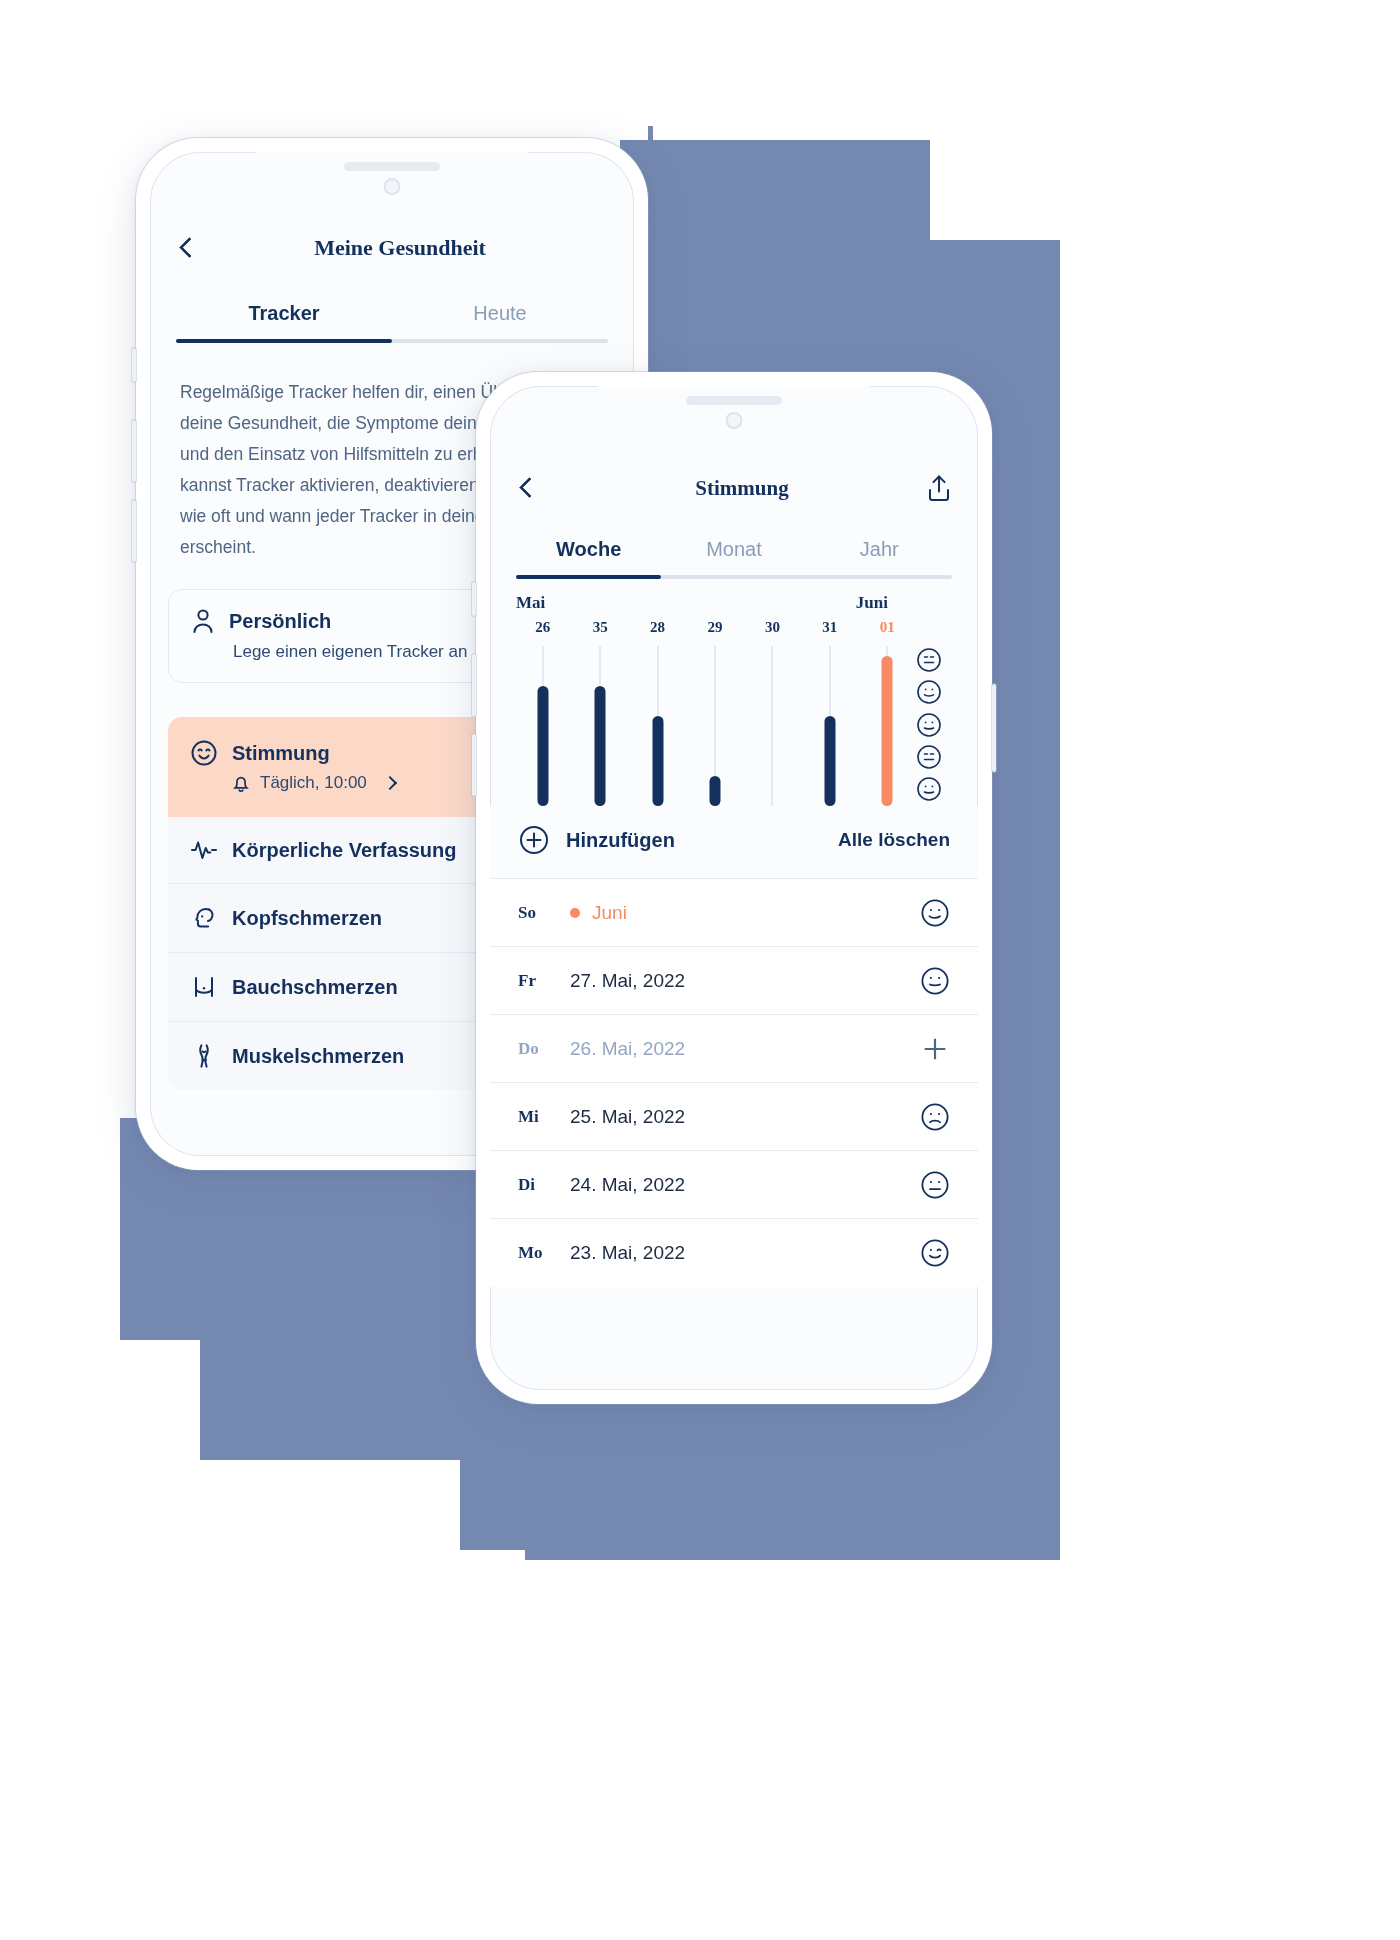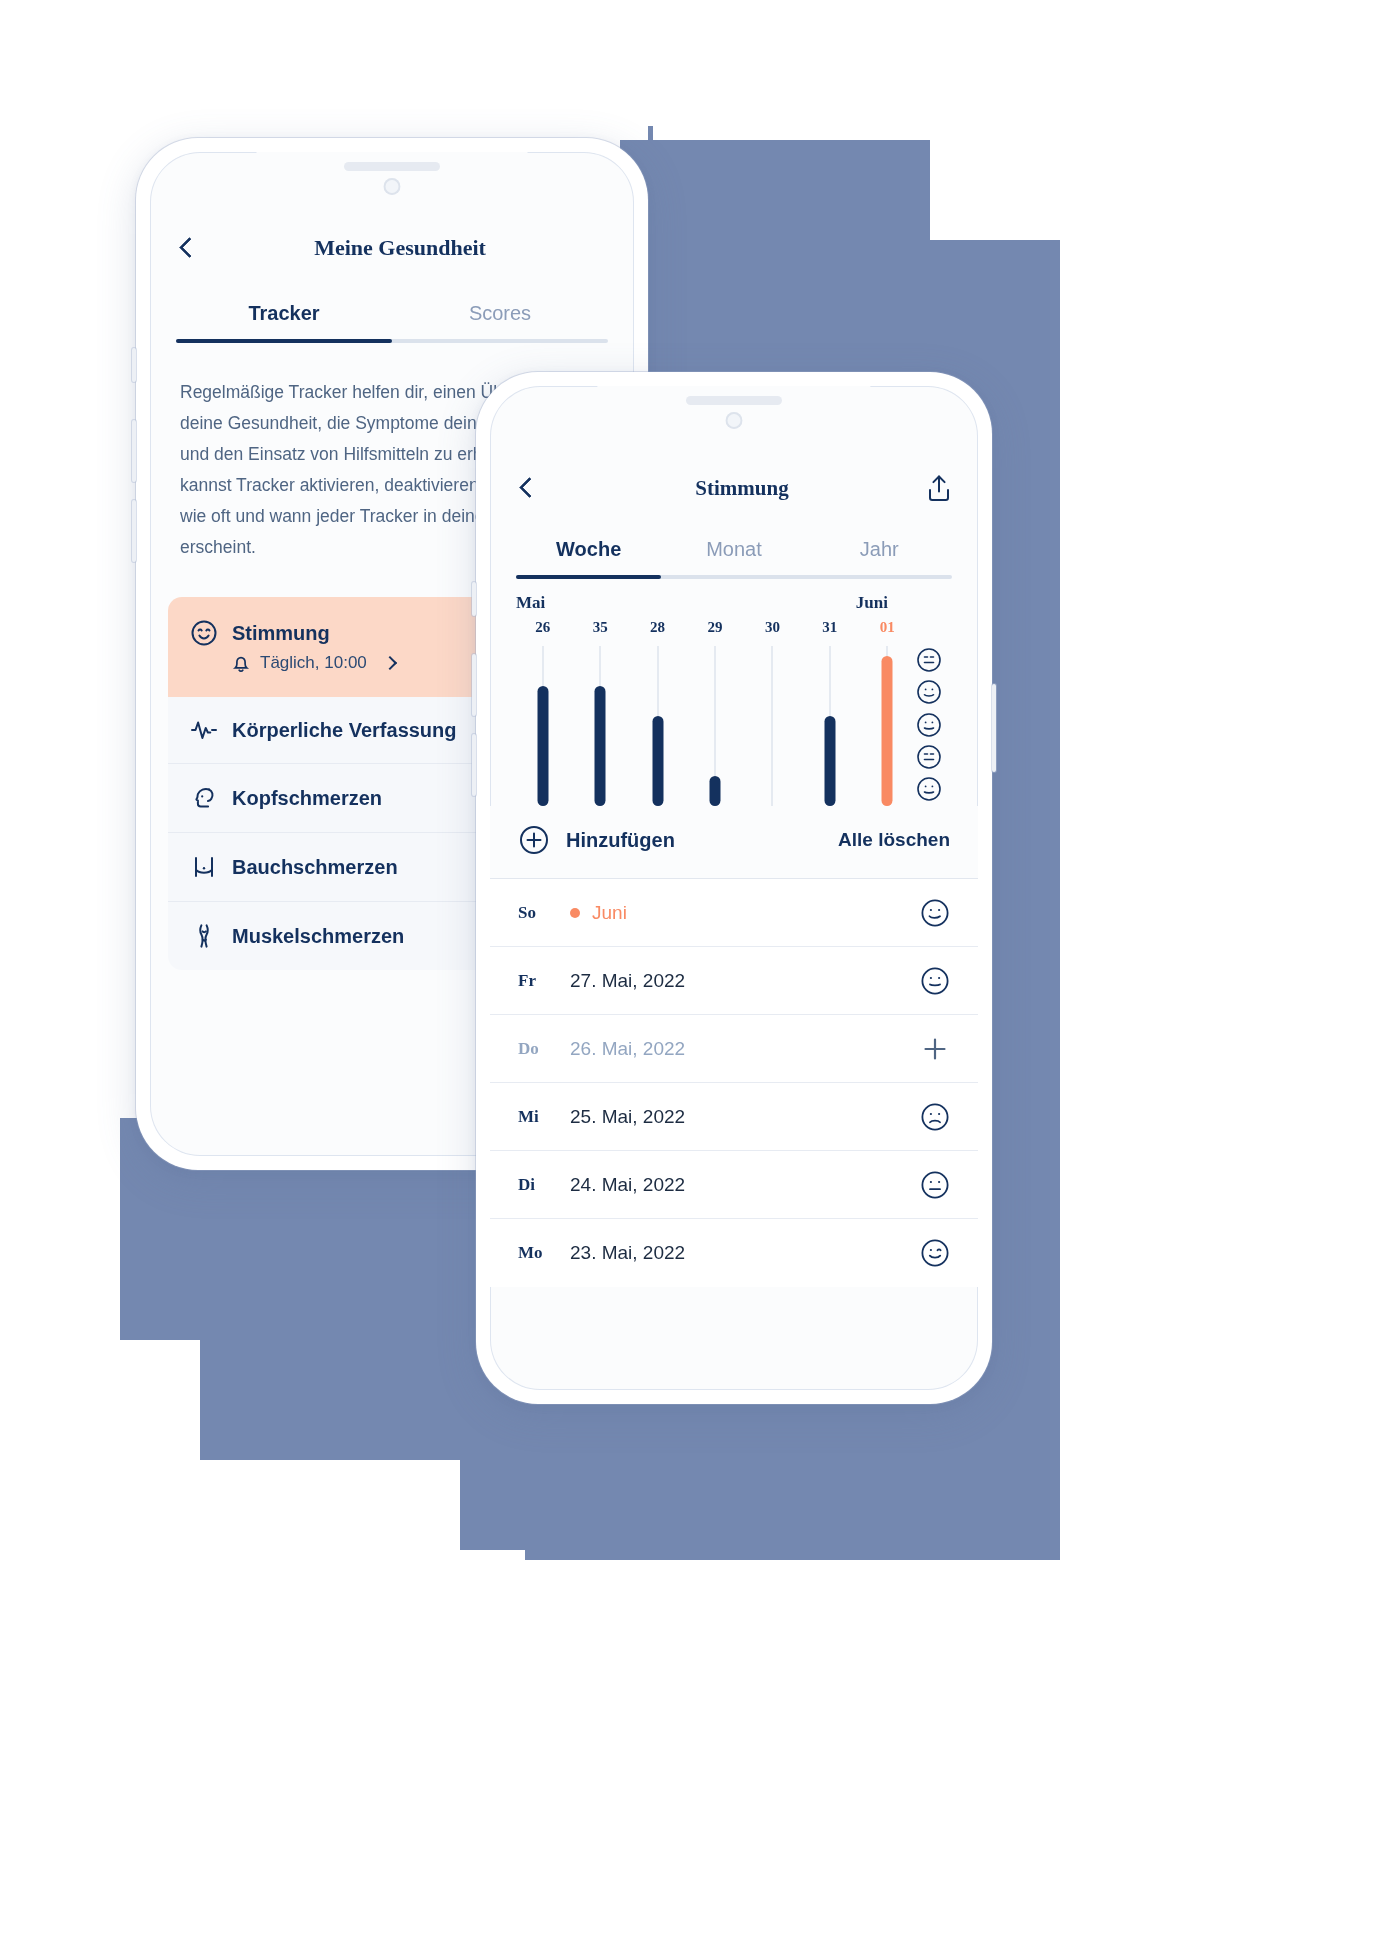--- a/index.html
+++ b/index.html
@@ -204,29 +204,41 @@
       <div class="speaker"></div>
 
       <div class="nav-row" style="margin-top:68px;">
         <div class="back-chevron"></div>
         <div class="nav-title" id="p1-title">Meine Gesundheit</div>
       </div>
 
       <div style="padding:0 26px; margin-top:14px;">
         <div class="tabs">
           <div class="tab active">Tracker</div>
-          <div class="tab">Scores</div>
+          <div class="tab">Heute</div>
         </div>
         <div class="tabs-underline">
           <div class="sel" style="left:0; width:50%;"></div>
         </div>
       </div>
 
       <div id="p1-para">Regelmäßige Tracker helfen dir, einen Überblick über deine Gesundheit, die Symptome deiner Krankheit und den Einsatz von Hilfsmitteln zu erhalten. Du kannst Tracker aktivieren, deaktivieren und einstellen, wie oft und wann jeder Tracker in deiner Timeline erscheint.</div>
 
+      <div class="card">
+        <div class="card-head">
+          <span>
+            <svg width="24" height="26" viewBox="0 0 24 26" fill="none" stroke="#14315e" stroke-width="2" stroke-linecap="round">
+              <circle cx="12" cy="7" r="4.6"></circle>
+              <path d="M3.5 24c0-4.6 3.8-7.6 8.5-7.6s8.5 3 8.5 7.6"></path>
+            </svg>
+          </span>
+          <span class="card-head-label">Persönlich</span>
+        </div>
+        <div class="card-sub">Lege einen eigenen Tracker an</div>
+      </div>
 
       <div class="tracker-list">
 
         <div class="tracker-row highlight">
           <div class="hl-top">
             <span>
               <svg width="28" height="28" viewBox="0 0 28 28" fill="none" stroke="#14315e" stroke-width="2" stroke-linecap="round">
                 <circle cx="14" cy="14" r="11.5"></circle>
                 <path d="M8.5 11.4c.8-1.3 2.4-1.3 3.2 0M16.3 11.4c.8-1.3 2.4-1.3 3.2 0"></path>
                 <path d="M9.4 16.6c1.2 2 3 2.9 4.6 2.9s3.4-.9 4.6-2.9"></path>

